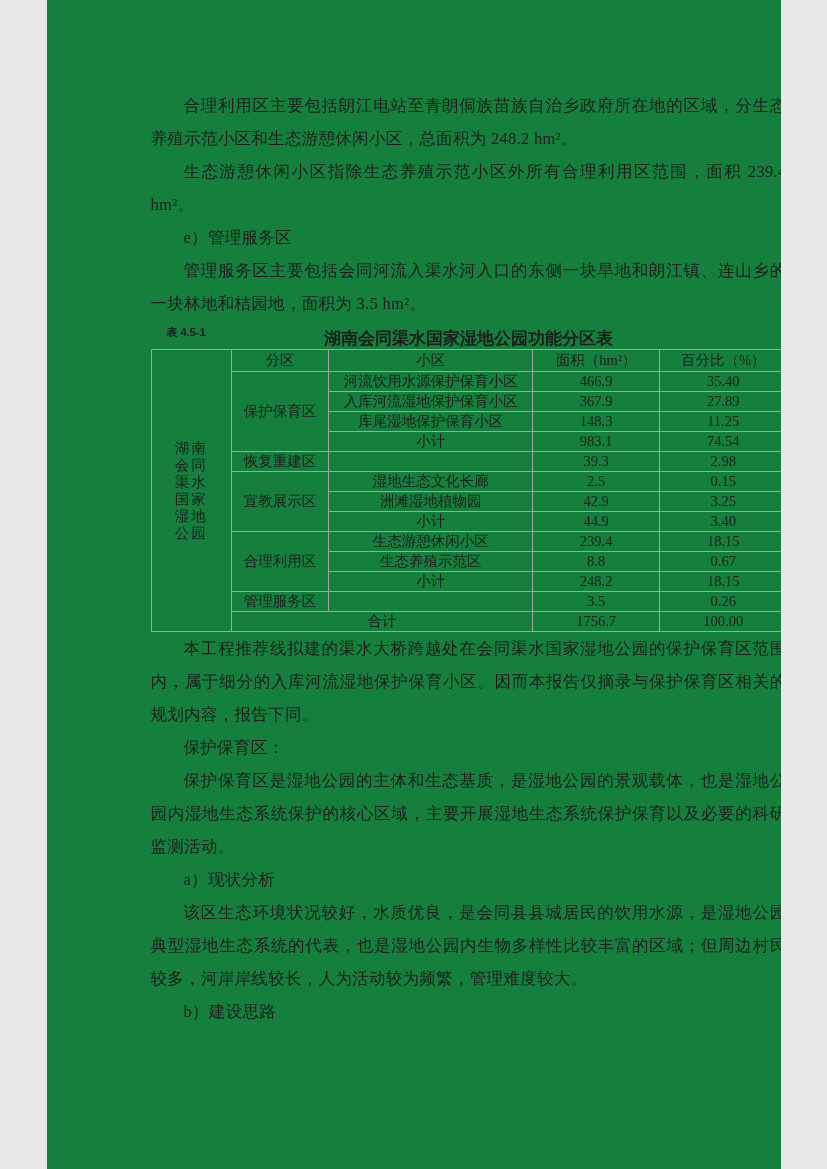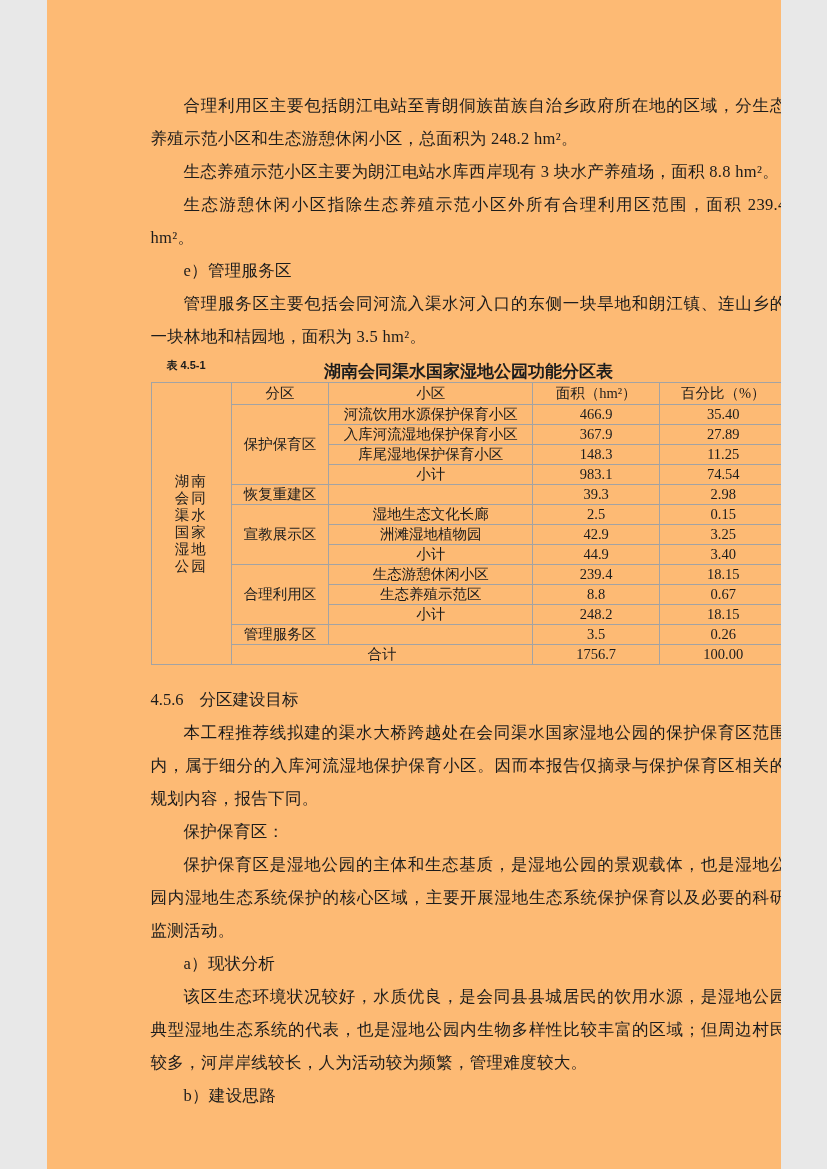--- a/index.html
+++ b/index.html
@@ -4,21 +4,21 @@
 <style>
   html, body { margin: 0; padding: 0; }
   body {
     background: #e8e8e8;
     font-family: "Liberation Serif", "DejaVu Serif", serif;
   }
   .page {
     position: relative;
     width: 734px;
     height: 1169px;
-    background: #fdba74;
+    background: #15803d;
     color: #1c1c1c;
     overflow: hidden;
     margin: 0 auto;
   }
   .content {
     position: absolute;
     left: 104px;
     top: 89px;
     width: 636px;
   }
@@ -95,21 +95,20 @@
     color: #222;
   }
 </style>
 </head>
 <body>
 
 <div class="page">
   <div class="content">
 
     <p class="para indent">合理利用区主要包括朗江电站至青朗侗族苗族自治乡政府所在地的区域，分生态养殖示范小区和生态游憩休闲小区，总面积为 248.2 hm²。</p>
-    <p class="para indent">生态养殖示范小区主要为朗江电站水库西岸现有 3 块水产养殖场，面积 8.8 hm²。</p>
     <p class="para indent">生态游憩休闲小区指除生态养殖示范小区外所有合理利用区范围，面积 239.4 hm²。</p>
     <p class="para indent">e）管理服务区</p>
     <p class="para indent">管理服务区主要包括会同河流入渠水河入口的东侧一块旱地和朗江镇、连山乡的一块林地和桔园地，面积为 3.5 hm²。</p>
 
     <div class="table-caption">
       <span class="cap-label">表 4.5-1</span>
       <span class="cap-title">湖南会同渠水国家湿地公园功能分区表</span>
     </div>
 
     <table class="ftable">
@@ -199,21 +198,20 @@
           <td>0.26</td>
         </tr>
         <tr>
           <td colspan="2">合计</td>
           <td>1756.7</td>
           <td>100.00</td>
         </tr>
       </tbody>
     </table>
 
-    <p class="section-heading"><span class="sec-num">4.5.6</span><span>分区建设目标</span></p>
 
     <p class="para indent">本工程推荐线拟建的渠水大桥跨越处在会同渠水国家湿地公园的保护保育区范围内，属于细分的入库河流湿地保护保育小区。因而本报告仅摘录与保护保育区相关的规划内容，报告下同。</p>
     <p class="para indent">保护保育区：</p>
     <p class="para indent">保护保育区是湿地公园的主体和生态基质，是湿地公园的景观载体，也是湿地公园内湿地生态系统保护的核心区域，主要开展湿地生态系统保护保育以及必要的科研监测活动。</p>
     <p class="para indent">a）现状分析</p>
     <p class="para indent">该区生态环境状况较好，水质优良，是会同县县城居民的饮用水源，是湿地公园典型湿地生态系统的代表，也是湿地公园内生物多样性比较丰富的区域；但周边村民较多，河岸岸线较长，人为活动较为频繁，管理难度较大。</p>
     <p class="para indent">b）建设思路</p>
 
   </div>
 

